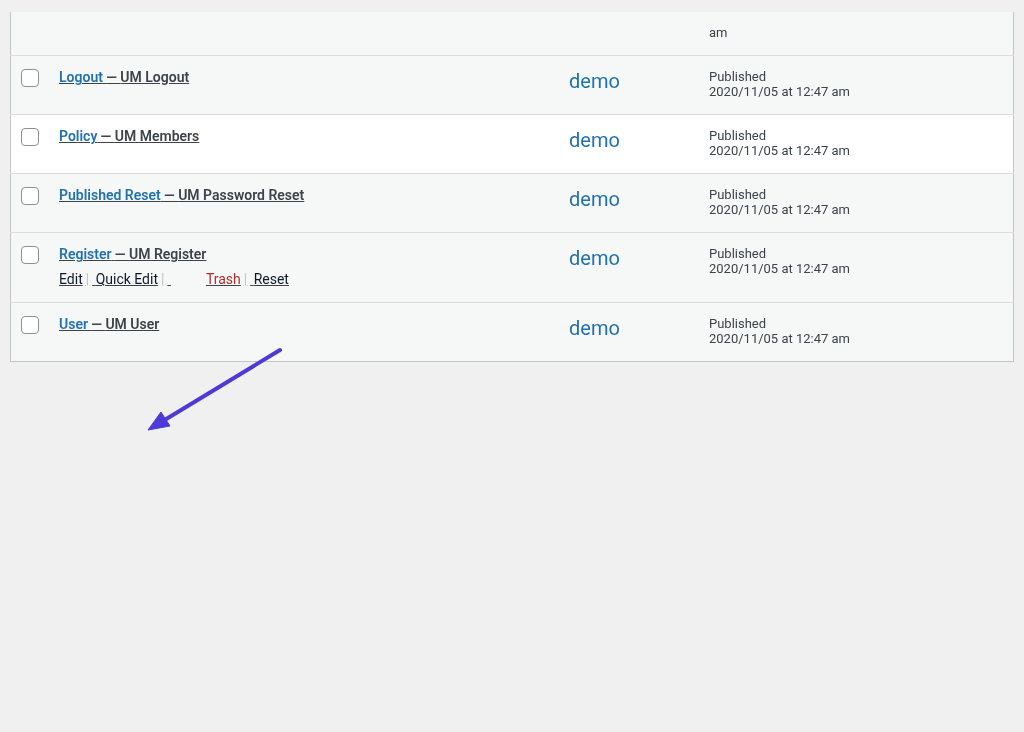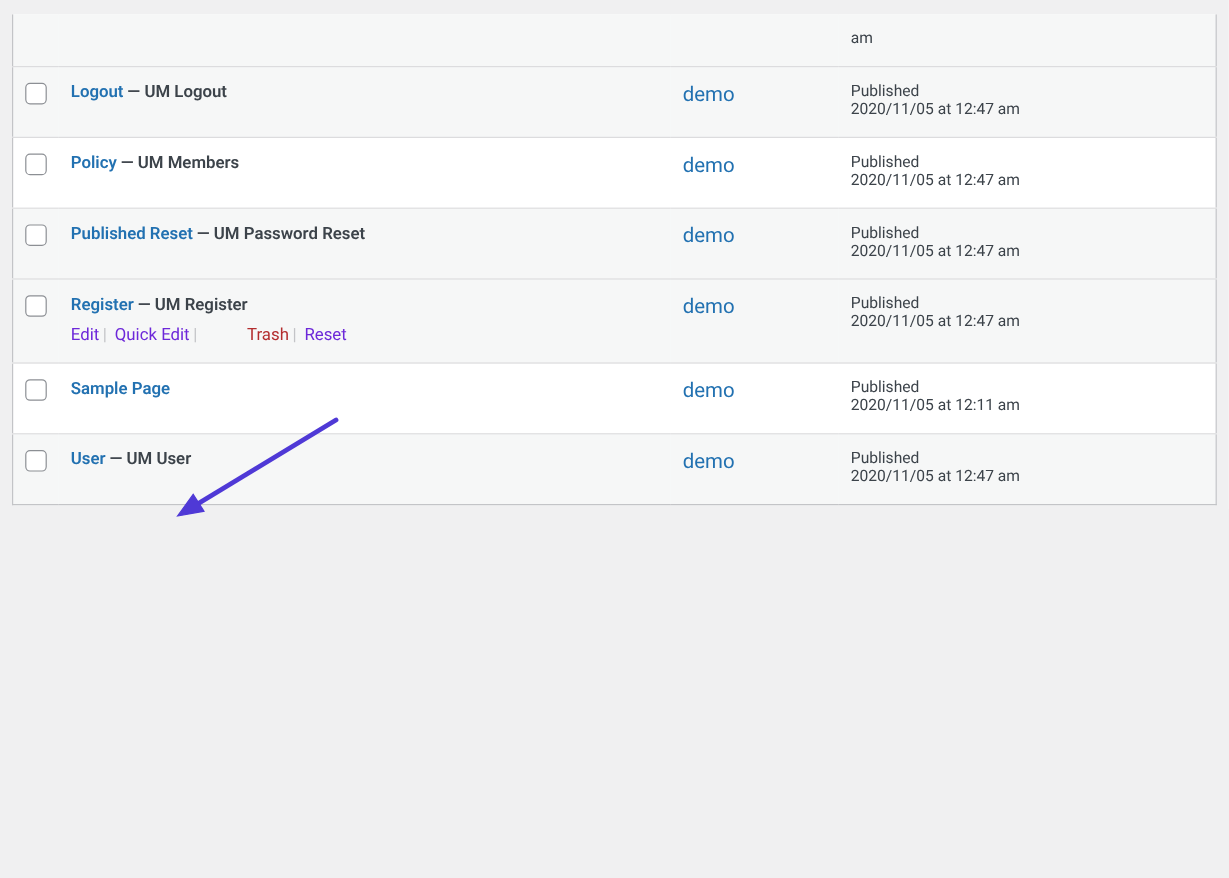--- a/index.html
+++ b/index.html
@@ -49,20 +49,21 @@
     height: 18px;
     border: 1.5px solid #8c8f94;
     border-radius: 4px;
     background: #fff;
     display: block;
     cursor: pointer;
   }
   td.title {
     width: 510px;
     padding-left: 10px;
+    text-decoration: underline;
   }
   td.author {
     width: 140px;
   }
   td.date {
     color: #50575e;
   }
   td.date .status {
     display: block;
   }
@@ -76,33 +77,33 @@
     text-decoration: none;
   }
   span.post-state {
     font-weight: 600;
     color: #3c434a;
     font-size: 14px;
   }
   td.author a {
     color: #2271b1;
     text-decoration: none;
-    font-size: 17px;
+    font-size: 20px;
   }
   .row-actions {
     margin-top: 9px;
     color: #c3c4c7;
     font-size: 14px;
     visibility: hidden;
   }
   tr.hover .row-actions {
     visibility: visible;
   }
   .row-actions a {
-    color: #6d28d9;
+    color: #0f172a;
     text-decoration: none;
   }
   .row-actions a.trash {
     color: #b32d2e;
     margin-left: 35px;
   }
   .row-actions .sep {
     color: #c3c4c7;
     padding: 0 3px;
   }
@@ -205,34 +206,20 @@
       <a href="#">Reset</a>
     </div>
   </td>
   <td class="author"><a href="#">demo</a></td>
   <td class="date">
     <span class="status">Published</span>
     <span class="stamp">2020/11/05 at 12:47 am</span>
   </td>
 </tr>
 
-<tr>
-  <td class="cb">
-            <span class="checkbox"></span>
-          </td>
-  <td class="title">
-    <a href="#" class="row-title">Sample Page</a>
-    <div class="row-actions"></div>
-  </td>
-  <td class="author"><a href="#">demo</a></td>
-  <td class="date">
-    <span class="status">Published</span>
-    <span class="stamp">2020/11/05 at 12:11 am</span>
-  </td>
-</tr>
 
 <tr class="alt">
   <td class="cb">
             <span class="checkbox"></span>
           </td>
   <td class="title">
     <a href="#" class="row-title">User</a>
     <span class="post-state"> — <span>UM User</span></span>
     <div class="row-actions"></div>
   </td>

